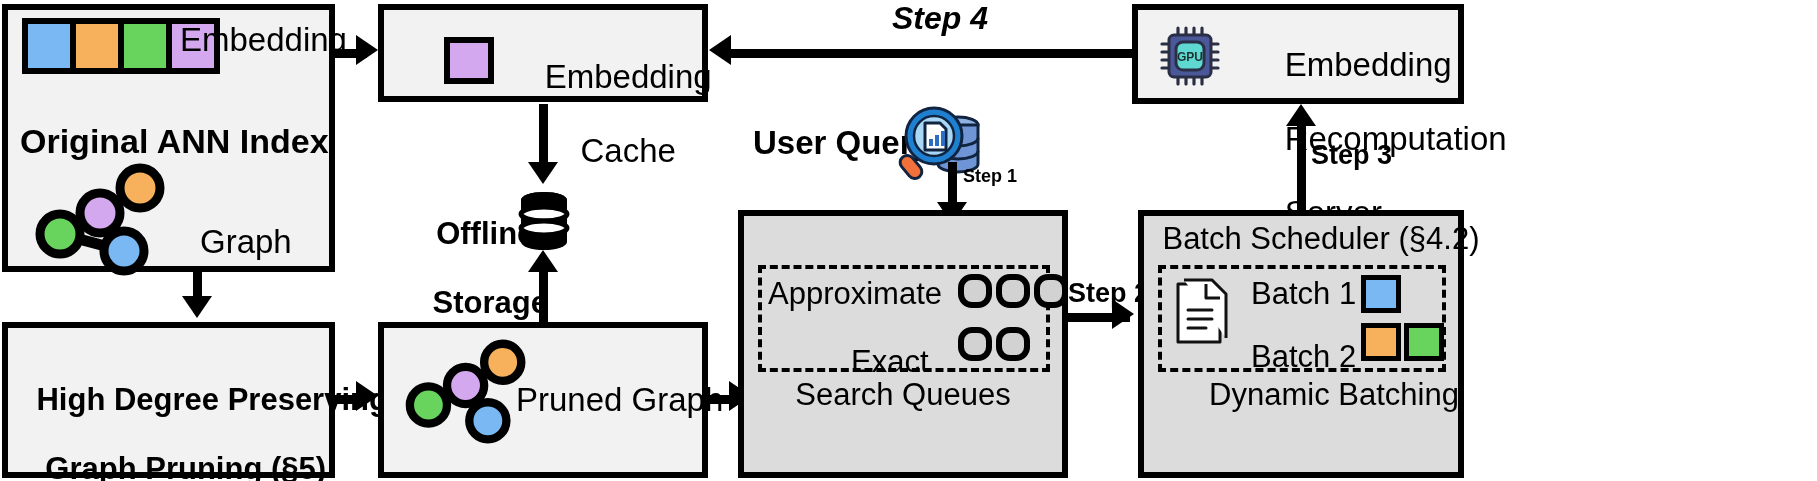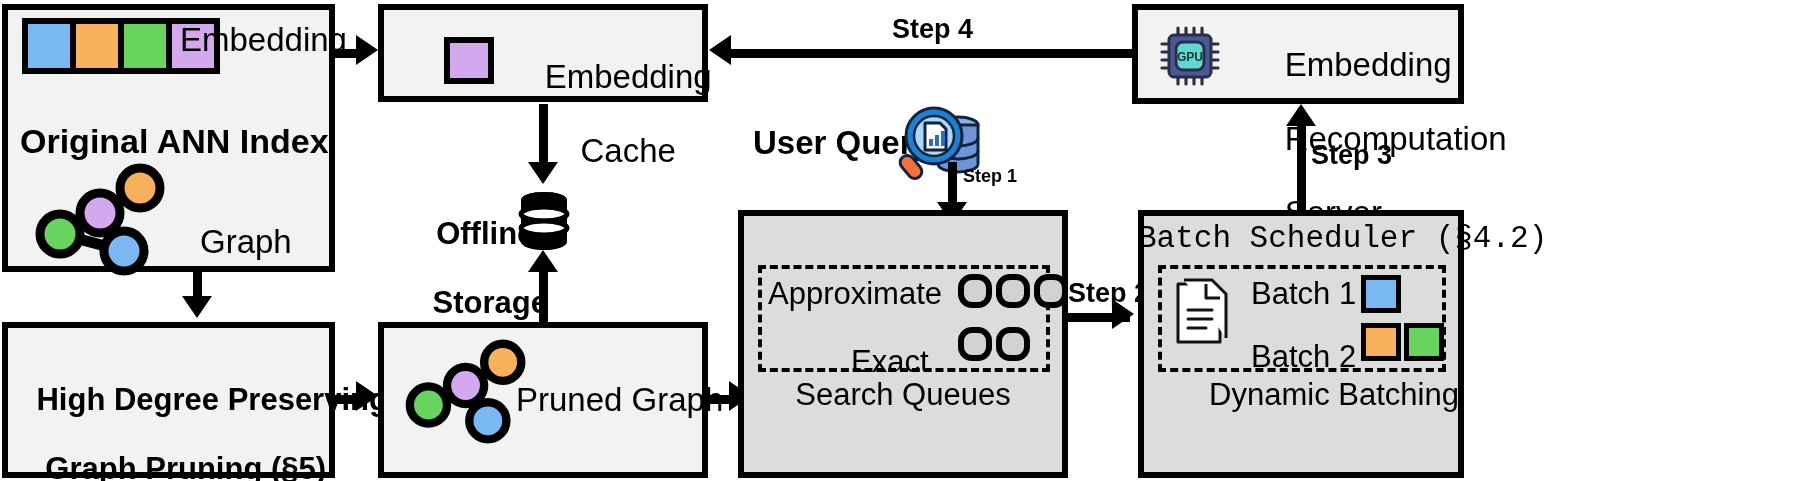--- a/index.html
+++ b/index.html
@@ -102,21 +102,21 @@
     <text x="30" y="35" text-anchor="middle" font-family="Liberation Sans, sans-serif" font-size="12" font-weight="bold" fill="#1d3030">GPU</text>
   </svg>
   <div class="lbl" style="left:1248px;top:10px;font-size:33px;">
     <span>Embedding</span><br>
     <span>Recomputation</span><br>
     <span>Server</span>
   </div>
 
   <div class="hline" style="left:730px;top:49px;width:404px;"></div>
   <div class="arrow-l" style="left:709px;top:35px;"></div>
-  <div class="lbl bold" style="left:892px;top:14px;font-size:27px;">Step 4</div>
+  <div class="lbl bold" style="left:892px;top:1px;font-size:32px;font-style:italic;">Step 4</div>
 
   <div class="lbl bold ctr" style="left:398px;top:182px;font-size:31px;width:140px;">
     <span>Offline</span><br>
     <span>Storage</span>
   </div>
   <svg class="gsvg" style="left:518px;top:190px;" width="52" height="64" viewBox="0 0 52 64">
     <ellipse cx="26" cy="10" rx="23" ry="8" fill="#000"></ellipse>
     <rect x="3" y="10" width="46" height="42" fill="#000"></rect>
     <ellipse cx="26" cy="52" rx="23" ry="8" fill="#000"></ellipse>
     <ellipse cx="26" cy="24" rx="23" ry="7" fill="#fff"></ellipse>
@@ -201,21 +201,21 @@
   <div class="slot" style="left:958px;top:327px;width:34px;height:34px;"></div>
   <div class="slot" style="left:996px;top:327px;width:34px;height:34px;"></div>
 
   <div class="lbl ctr" style="left:738px;top:378px;width:330px;font-size:31px;">Search Queues</div>
 
   <div class="hline" style="left:1068px;top:313px;width:62px;"></div>
   <div class="arrow-r" style="left:1112px;top:299px;"></div>
   <div class="lbl bold" style="left:1068px;top:278px;font-size:27px;">Step 2</div>
 
   <div class="box grey" style="left:1138px;top:210px;width:326px;height:268px;"></div>
-  <div class="lbl ctr" style="left:1138px;top:222px;width:366px;font-size:31px;font-family:Liberation Mono, monospace;">Batch Scheduler (§4.2)</div>
+  <div class="lbl ctr" style="left:1138px;top:222px;width:366px;font-size:31px;">Batch Scheduler (§4.2)</div>
 
   <div class="dashbox" style="left:1158px;top:265px;width:288px;height:107px;"></div>
 
   <svg class="gsvg" style="left:1172px;top:278px;" width="62" height="72" viewBox="0 0 62 72">
     <path d="M6 6 L34 6 L48 20 L48 64 L6 64 Z" fill="#fff" stroke="#111" stroke-width="3" stroke-linejoin="round"></path>
     <path d="M12 2 L40 2 L54 16 L54 60" fill="#fff" stroke="#111" stroke-width="3" stroke-linejoin="round"></path>
     <path d="M34 6 L34 20 L48 20" fill="none" stroke="#111" stroke-width="3" stroke-linejoin="round"></path>
     <g stroke="#111" stroke-width="3" stroke-linecap="round">
       <line x1="16" y1="32" x2="40" y2="32"></line>
       <line x1="16" y1="41" x2="40" y2="41"></line>

